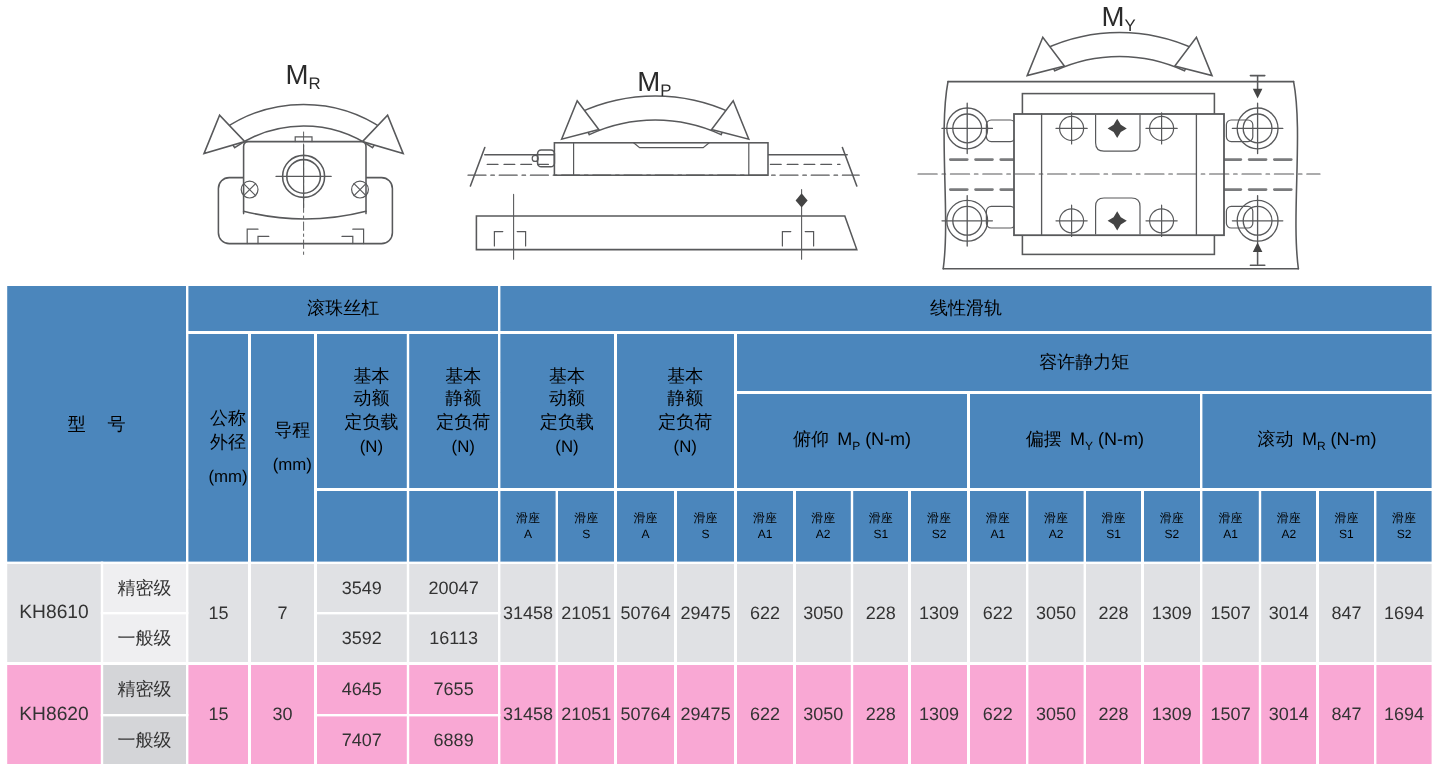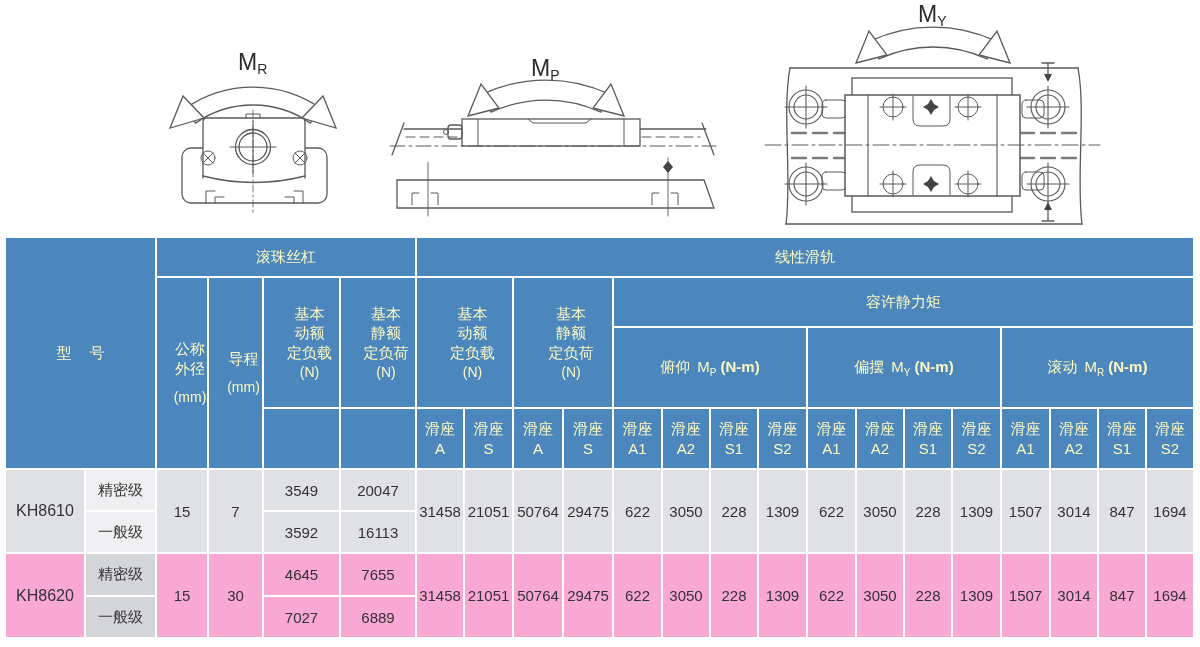--- a/index.html
+++ b/index.html
@@ -5,31 +5,31 @@
   html,body{margin:0;padding:0;background:#ffffff;}
   body{width:1200px;height:647px;overflow:hidden;position:relative;
        font-family:"Liberation Sans","DejaVu Sans",sans-serif;}
   
   #diagrams{position:absolute;left:0;top:0;width:1200px;height:236px;}
   
   #spec-table-wrap{position:absolute;left:4px;top:236px;width:1190px;}
   table.spec{border-collapse:collapse;table-layout:fixed;width:1188px;}
   table.spec th,table.spec td{border:2px solid #ffffff;padding:0;text-align:center;
        vertical-align:middle;font-weight:normal;overflow:hidden;}
-  table.spec th{background:#4b86bc;color:#fef9c3;font-size:15px;}
+  table.spec th{background:#4b86bc;color:#000000;font-size:15px;}
   th.group{font-size:16px;}
   th.modelhead{font-size:17px;word-spacing:14px;}
   .stack span{display:block;line-height:1.32;padding-left:16px;}
   .stack .unit{margin-top:9px;font-size:14px;}
   .stack .unit0{margin-top:0;font-size:14px;}
   th.moment{font-size:16px;}
   th.moment .mword{margin-right:7px;}
-  th.moment .munit{margin-left:4px;font-weight:bold;}
+  th.moment .munit{margin-left:4px;}
   sub{font-size:10px;}
-  th.sl span{display:block;line-height:1.3;font-size:15px;}
+  th.sl span{display:block;line-height:1.3;font-size:10px;}
   
   td{font-size:15px;color:#333333;}
   tr.b1 td{background:#e0e1e4;}
   tr.b1 td.grade{background:#efeff1;}
   tr.b2 td{background:#f9a8d4;}
   tr.b2 td.grade{background:#d4d5d8;}
   td.model{font-size:16px;}
   
   .mlabel{font-family:"Liberation Sans","DejaVu Sans",sans-serif;fill:#2b2b2b;}
 </style>
@@ -364,18 +364,18 @@
     <td rowspan="2">3050</td>
     <td rowspan="2">228</td>
     <td rowspan="2">1309</td>
     <td rowspan="2">1507</td>
     <td rowspan="2">3014</td>
     <td rowspan="2">847</td>
     <td rowspan="2">1694</td>
   </tr>
   <tr class="b2" style="height:42px">
     <td class="grade">一般级</td>
-    <td>7027</td>
+    <td>7407</td>
     <td>6889</td>
   </tr>
 </tbody>
     </table>
 </div>
 
 </body></html>

